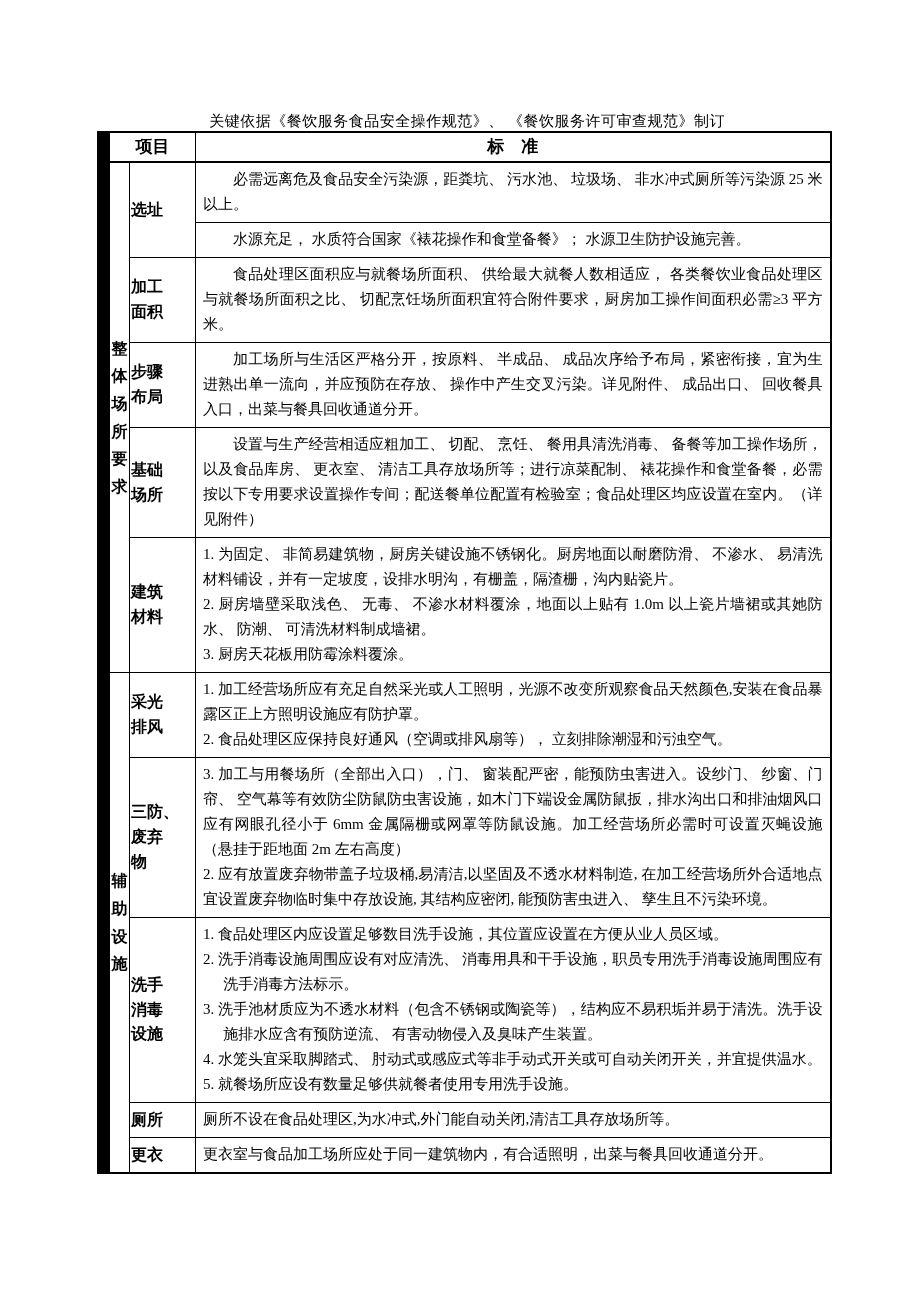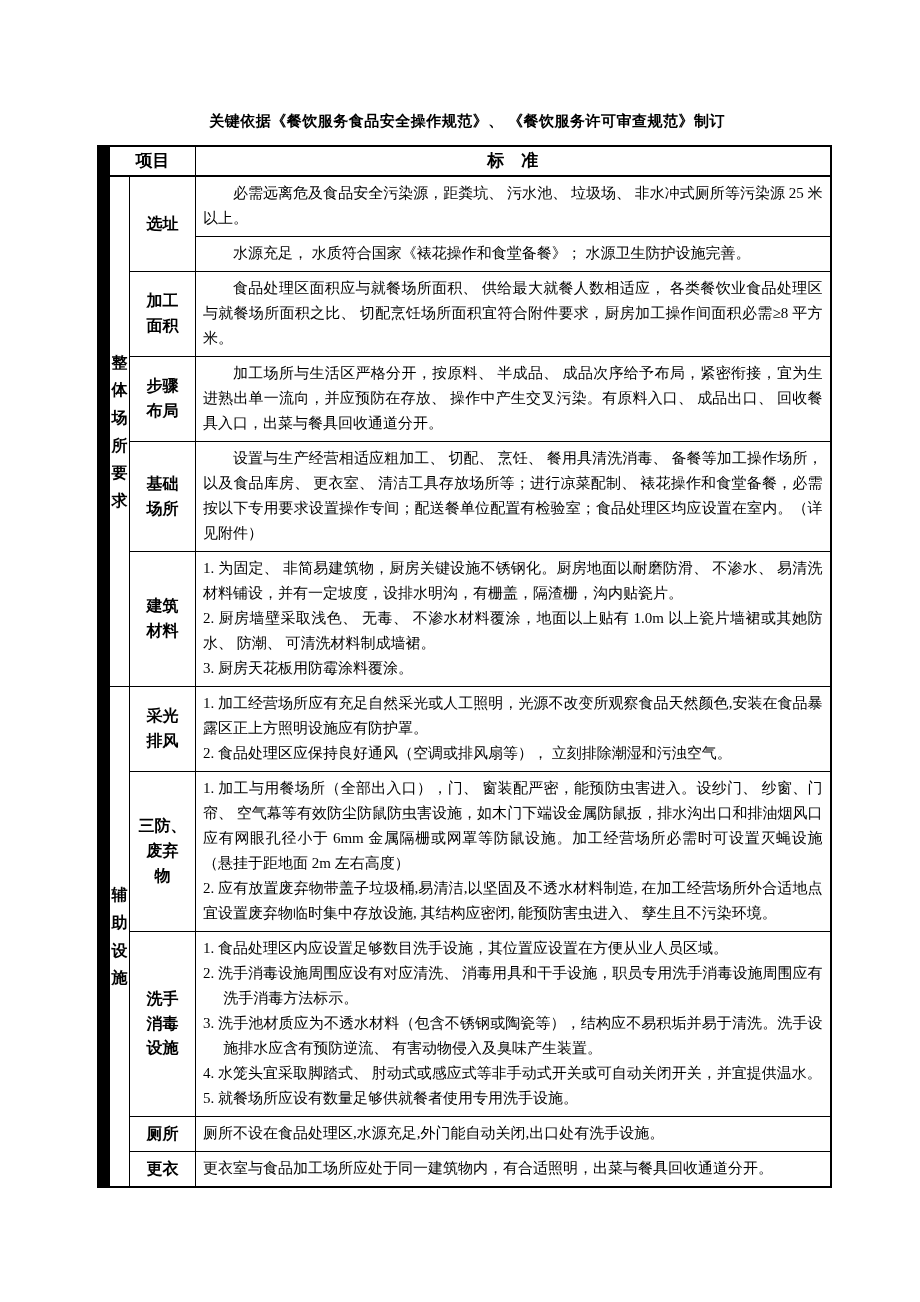--- a/index.html
+++ b/index.html
@@ -18,23 +18,21 @@
     font-weight:bold;
     letter-spacing:1px;
     line-height:1.2;
   }
   .title sup { font-size:13px; font-weight:bold; }
 
   .subtitle {
     text-align:center;
     font-size:15px;
     margin-top:20px;
-    margin-bottom:14px;
     letter-spacing:0.5px;
-    font-weight:bold;
   }
 
   table.std-table {
     border-collapse:collapse;
     table-layout:fixed;
     width:639px;
     border:2px solid #000;
     border-left:13px solid #000;
     padding-left:36px;
   }
@@ -62,21 +60,20 @@
     font-size:16px;
   }
   .vlabel {
     display:inline-block;
     white-space:pre-line;
     line-height:1.72;
     letter-spacing:0;
   }
 
   td.item {
-    text-align:center;
     vertical-align:middle;
     font-weight:bold;
     font-size:16px;
     line-height:1.55;
     white-space:pre-line;
     padding:2px 1px;
   }
 
   td.std {
     font-size:15px;
@@ -127,29 +124,29 @@
     <tr>
       <td class="std">
         <p class="indent">水源充足， 水质符合国家《裱花操作和食堂备餐》； 水源卫生防护设施完善。</p>
       </td>
     </tr>
 
     <tr>
       <td class="item">加工
 面积</td>
       <td class="std">
-        <p class="indent">食品处理区面积应与就餐场所面积、 供给最大就餐人数相适应， 各类餐饮业食品处理区与就餐场所面积之比、 切配烹饪场所面积宜符合附件要求，厨房加工操作间面积必需≥8 平方米。</p>
+        <p class="indent">食品处理区面积应与就餐场所面积、 供给最大就餐人数相适应， 各类餐饮业食品处理区与就餐场所面积之比、 切配烹饪场所面积宜符合附件要求，厨房加工操作间面积必需≥3 平方米。</p>
       </td>
     </tr>
 
     <tr>
       <td class="item">步骤
 布局</td>
       <td class="std">
-        <p class="indent">加工场所与生活区严格分开，按原料、 半成品、 成品次序给予布局，紧密衔接，宜为生进熟出单一流向，并应预防在存放、 操作中产生交叉污染。有原料入口、 成品出口、 回收餐具入口，出菜与餐具回收通道分开。</p>
+        <p class="indent">加工场所与生活区严格分开，按原料、 半成品、 成品次序给予布局，紧密衔接，宜为生进熟出单一流向，并应预防在存放、 操作中产生交叉污染。详见附件、 成品出口、 回收餐具入口，出菜与餐具回收通道分开。</p>
       </td>
     </tr>
 
     <tr>
       <td class="item">基础
 场所</td>
       <td class="std">
         <p class="indent">设置与生产经营相适应粗加工、 切配、 烹饪、 餐用具清洗消毒、 备餐等加工操作场所，以及食品库房、 更衣室、 清洁工具存放场所等；进行凉菜配制、 裱花操作和食堂备餐，必需按以下专用要求设置操作专间；配送餐单位配置有检验室；食品处理区均应设置在室内。（详见附件）</p>
       </td>
     </tr>
@@ -177,42 +174,42 @@
         <p>1. 加工经营场所应有充足自然采光或人工照明，光源不改变所观察食品天然颜色,安装在食品暴露区正上方照明设施应有防护罩。</p>
         <p>2. 食品处理区应保持良好通风（空调或排风扇等）， 立刻排除潮湿和污浊空气。</p>
       </td>
     </tr>
 
     <tr>
       <td class="item">三防、
 废弃
 物</td>
       <td class="std">
-        <p>1. 加工与用餐场所（全部出入口），门、 窗装配严密，能预防虫害进入。设纱门、 纱窗、门帘、 空气幕等有效防尘防鼠防虫害设施，如木门下端设金属防鼠扳，排水沟出口和排油烟风口应有网眼孔径小于 6mm 金属隔栅或网罩等防鼠设施。加工经营场所必需时可设置灭蝇设施（悬挂于距地面 2m 左右高度）</p>
+        <p>3. 加工与用餐场所（全部出入口），门、 窗装配严密，能预防虫害进入。设纱门、 纱窗、门帘、 空气幕等有效防尘防鼠防虫害设施，如木门下端设金属防鼠扳，排水沟出口和排油烟风口应有网眼孔径小于 6mm 金属隔栅或网罩等防鼠设施。加工经营场所必需时可设置灭蝇设施（悬挂于距地面 2m 左右高度）</p>
         <p>2. 应有放置废弃物带盖子垃圾桶,易清洁,以坚固及不透水材料制造, 在加工经营场所外合适地点宜设置废弃物临时集中存放设施, 其结构应密闭, 能预防害虫进入、 孳生且不污染环境。</p>
       </td>
     </tr>
 
     <tr>
       <td class="item">洗手
 消毒
 设施</td>
       <td class="std">
         <p class="hang">1. 食品处理区内应设置足够数目洗手设施，其位置应设置在方便从业人员区域。</p>
         <p class="hang">2. 洗手消毒设施周围应设有对应清洗、 消毒用具和干手设施，职员专用洗手消毒设施周围应有洗手消毒方法标示。</p>
         <p class="hang">3. 洗手池材质应为不透水材料（包含不锈钢或陶瓷等），结构应不易积垢并易于清洗。洗手设施排水应含有预防逆流、 有害动物侵入及臭味产生装置。</p>
         <p class="hang">4. 水笼头宜采取脚踏式、 肘动式或感应式等非手动式开关或可自动关闭开关，并宜提供温水。</p>
         <p class="hang">5. 就餐场所应设有数量足够供就餐者使用专用洗手设施。</p>
       </td>
     </tr>
 
     <tr>
       <td class="item">厕所</td>
       <td class="std">
-        <p>厕所不设在食品处理区,水源充足,外门能自动关闭,出口处有洗手设施。</p>
+        <p>厕所不设在食品处理区,为水冲式,外门能自动关闭,清洁工具存放场所等。</p>
       </td>
     </tr>
 
     <tr>
       <td class="item">更衣</td>
       <td class="std">
         <p>更衣室与食品加工场所应处于同一建筑物内，有合适照明，出菜与餐具回收通道分开。</p>
       </td>
     </tr>
 

